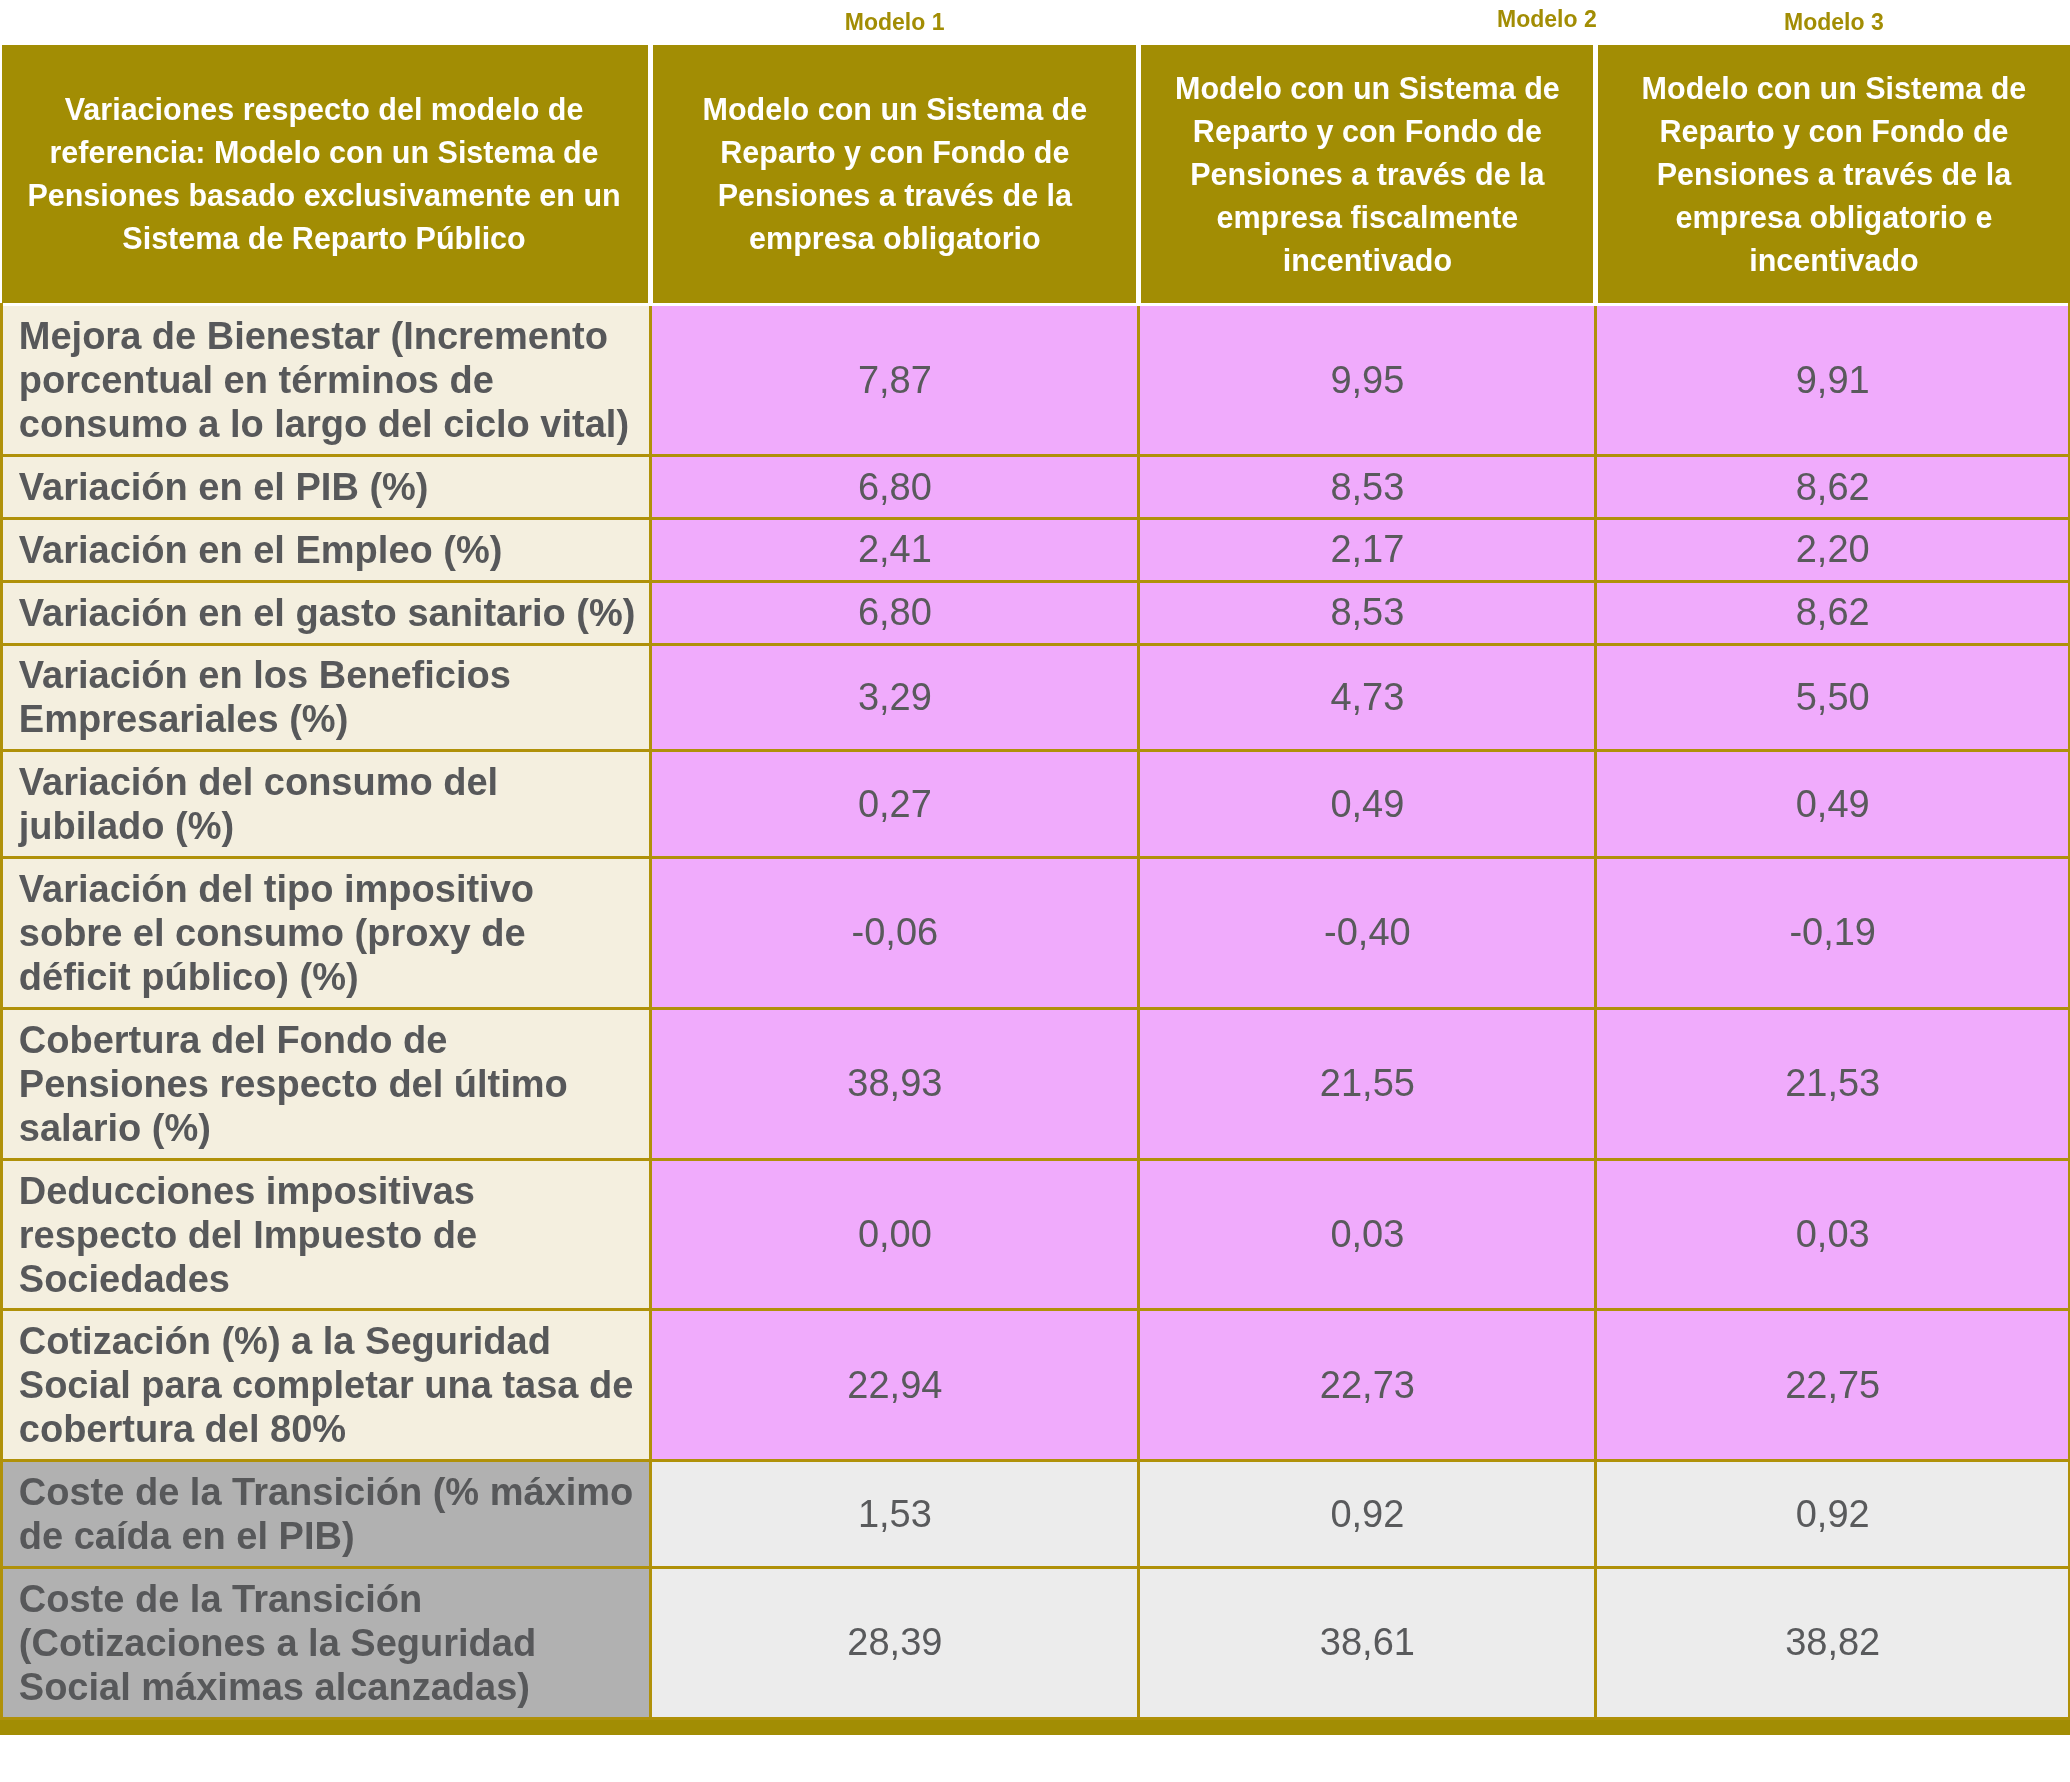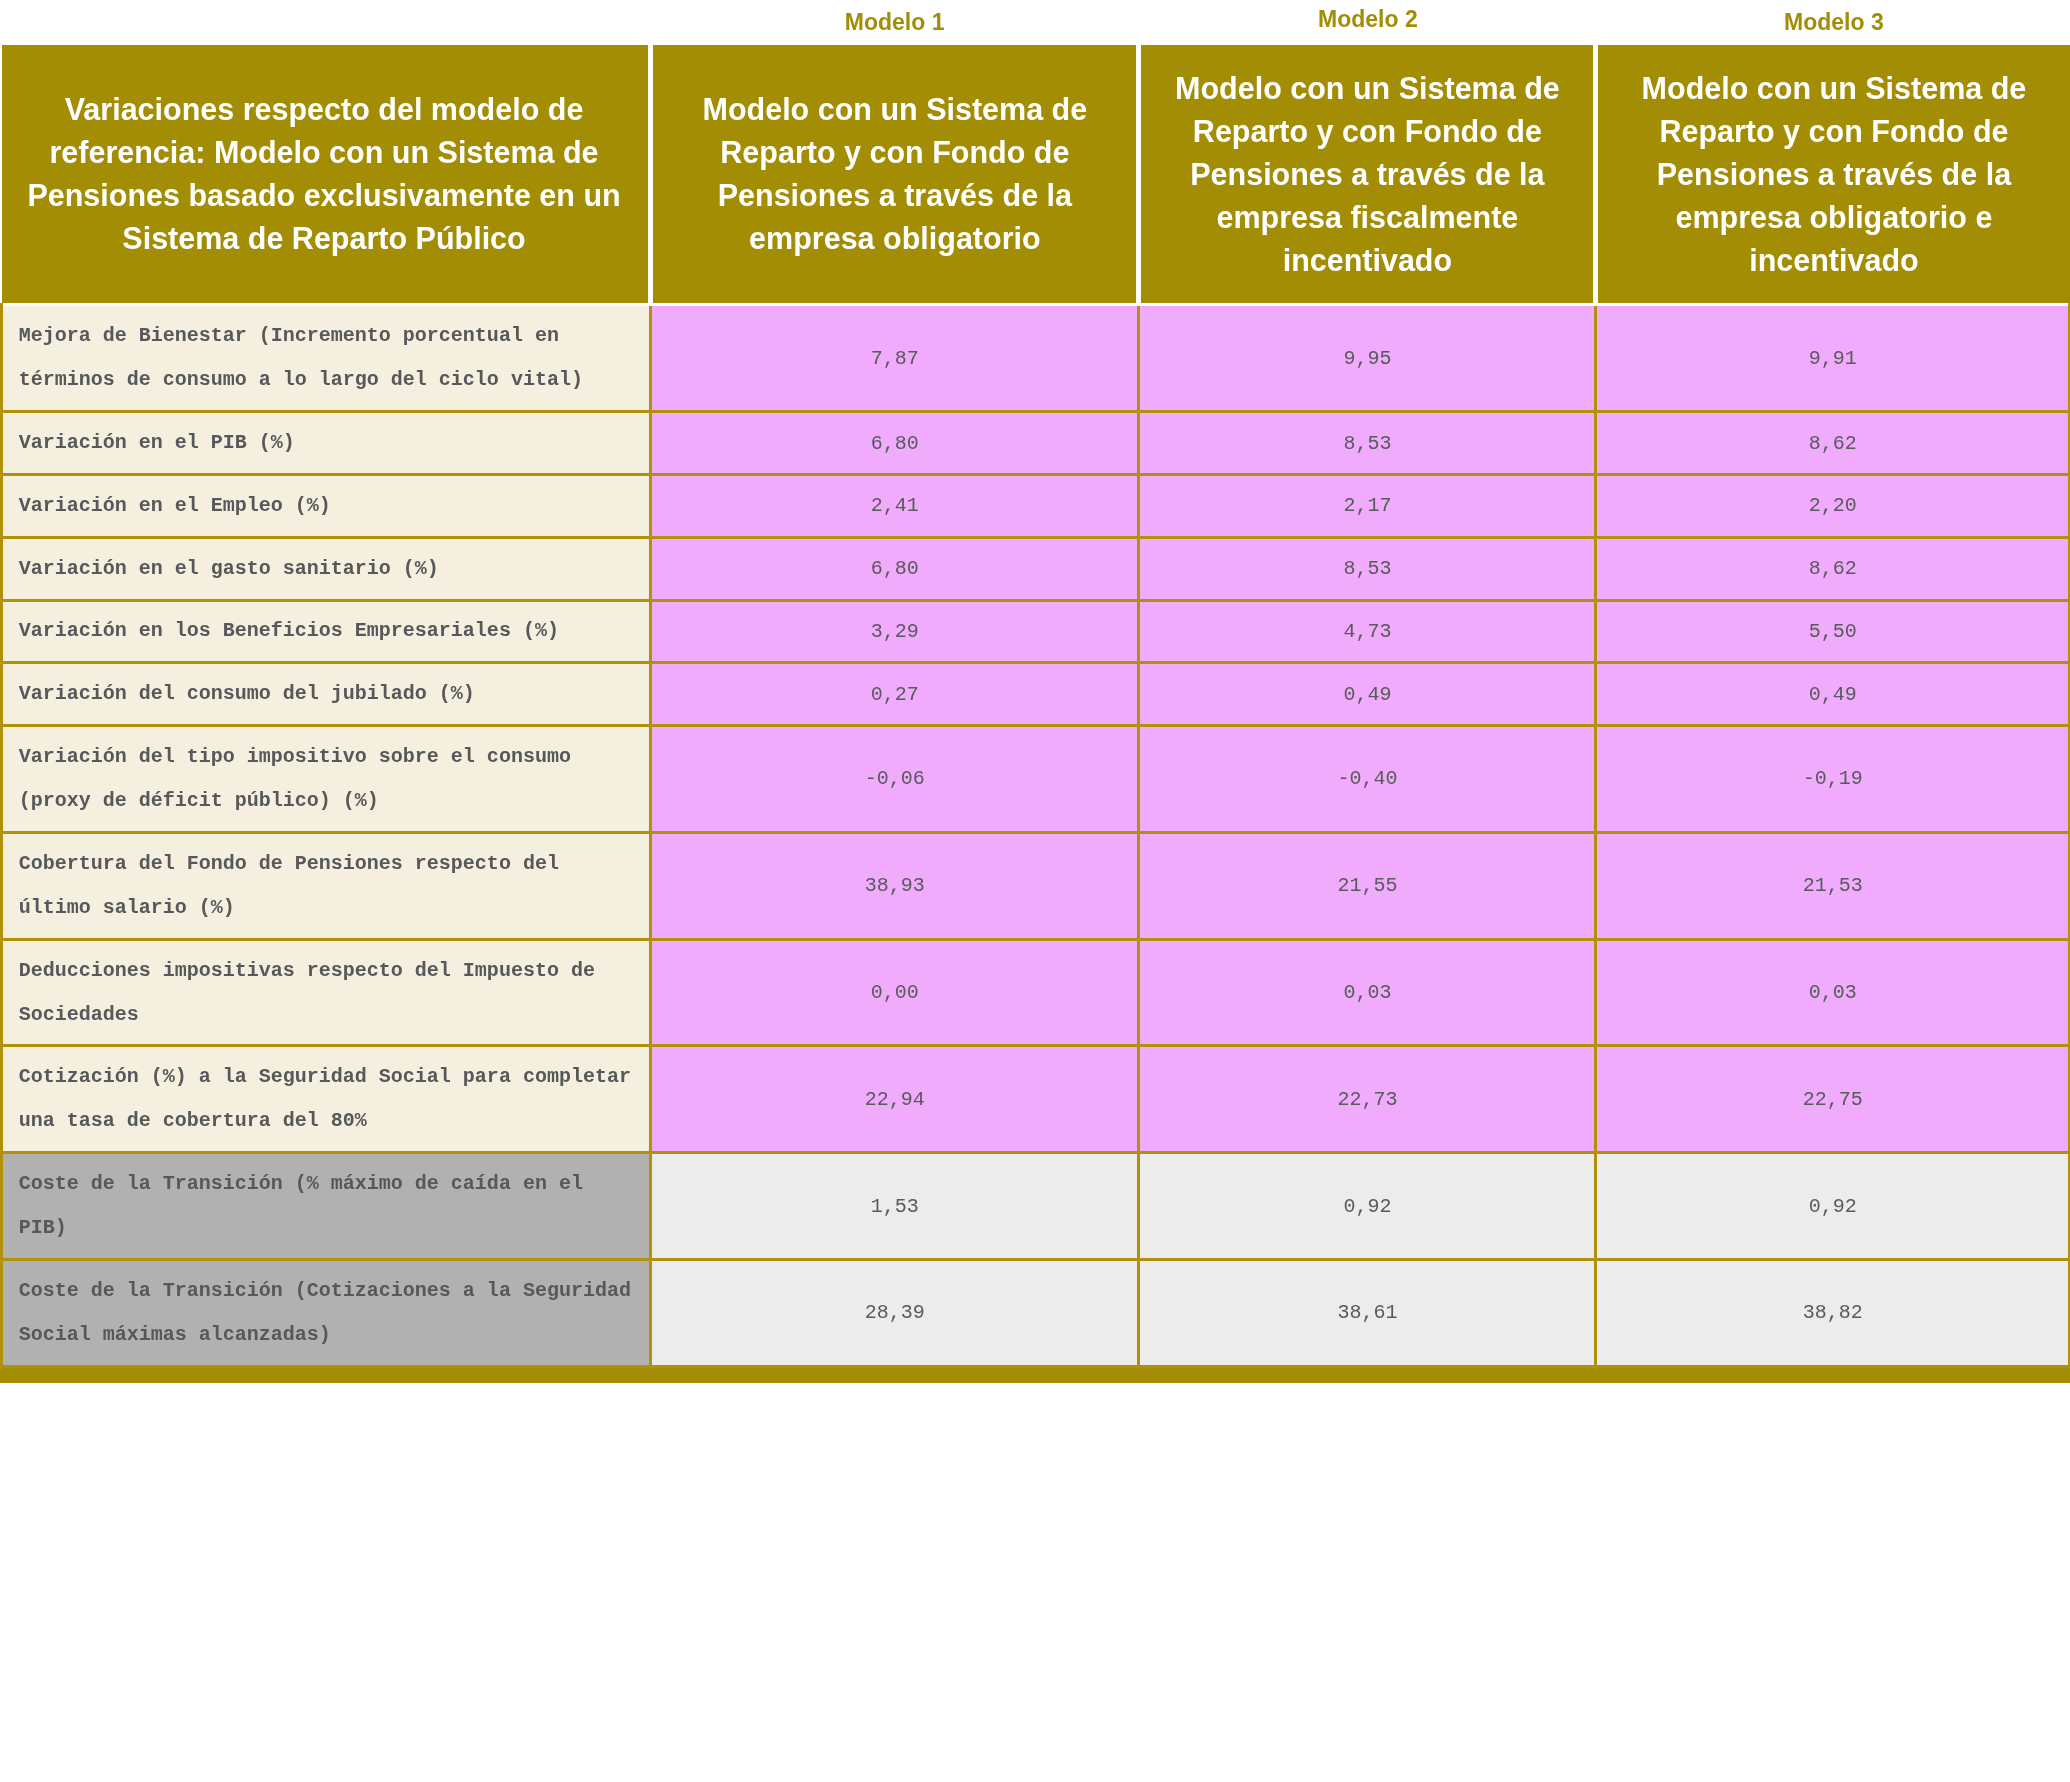--- a/index.html
+++ b/index.html
@@ -29,21 +29,21 @@
     background:#ffffff;
   }
   .model-titles .spacer{width:31.4%;}
   .model-title{
     font-size:23px;
     font-weight:bold;
     color:var(--model-title-text);
     text-align:center;
   }
   .mt-1{width:23.6%;}
-  .mt-2{width:22.1%; position:relative; top:-3px;}
+  .mt-2{width:22.1%; position:relative; top:-3px;text-align:right;}
   .mt-3{width:22.9%;}
 
   
   table.cmp{
     width:2071px;
     border-collapse:collapse;
     table-layout:fixed;
   }
   col.c0{width:31.4%;}
   col.c1{width:23.6%;}
@@ -63,23 +63,22 @@
     border-left:5.9px solid #ffffff;
   }
   thead th:first-child{
     border-left:none;
     text-align:center;
     padding-left:14px;
   }
 
   tbody td{
     border:3px solid var(--border-gold);
-    font-size:20px;
+    font-size:38px;
     vertical-align:middle;
-    font-family:Liberation Mono, monospace;
   }
   tbody td:first-child{border-left-width:3.9px;}
   tbody td:last-child{border-right-width:3.9px;}
   tbody tr:first-child td{border-top:3px solid #ffffff;}
 
   td.row-label{
     background:var(--cream-bg);
     color:var(--label-text);
     font-weight:bold;
     line-height:44px;

